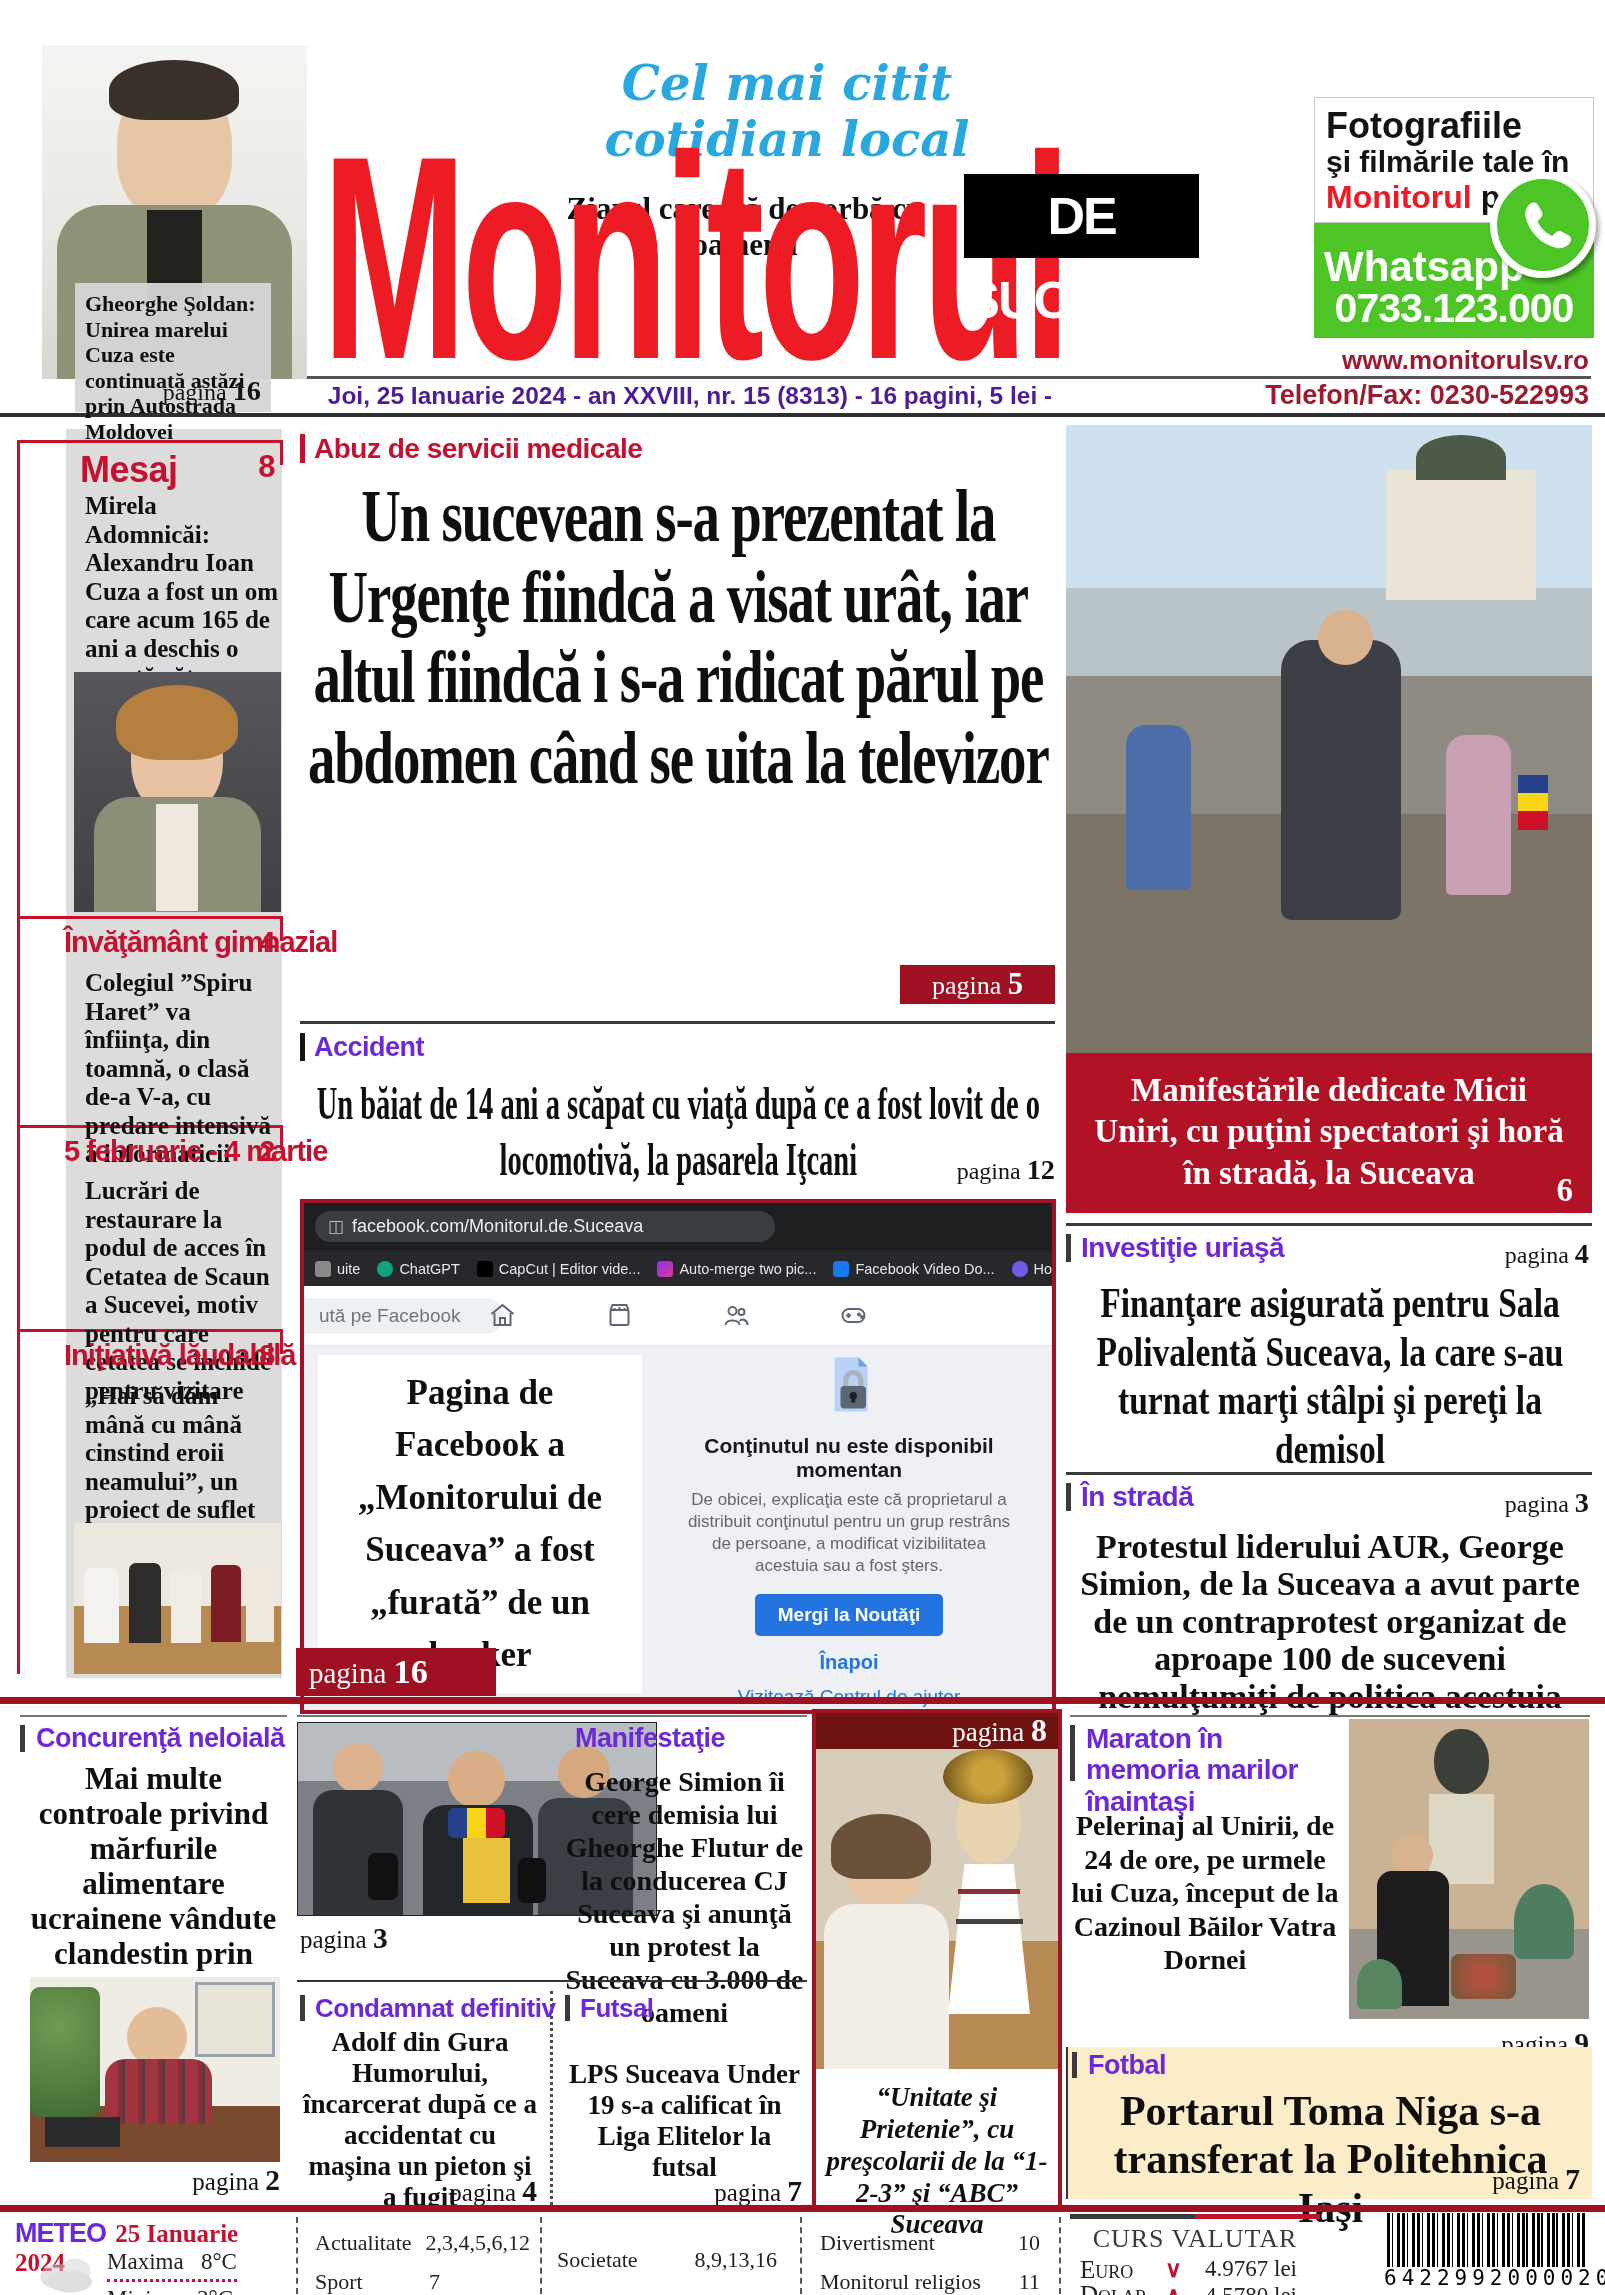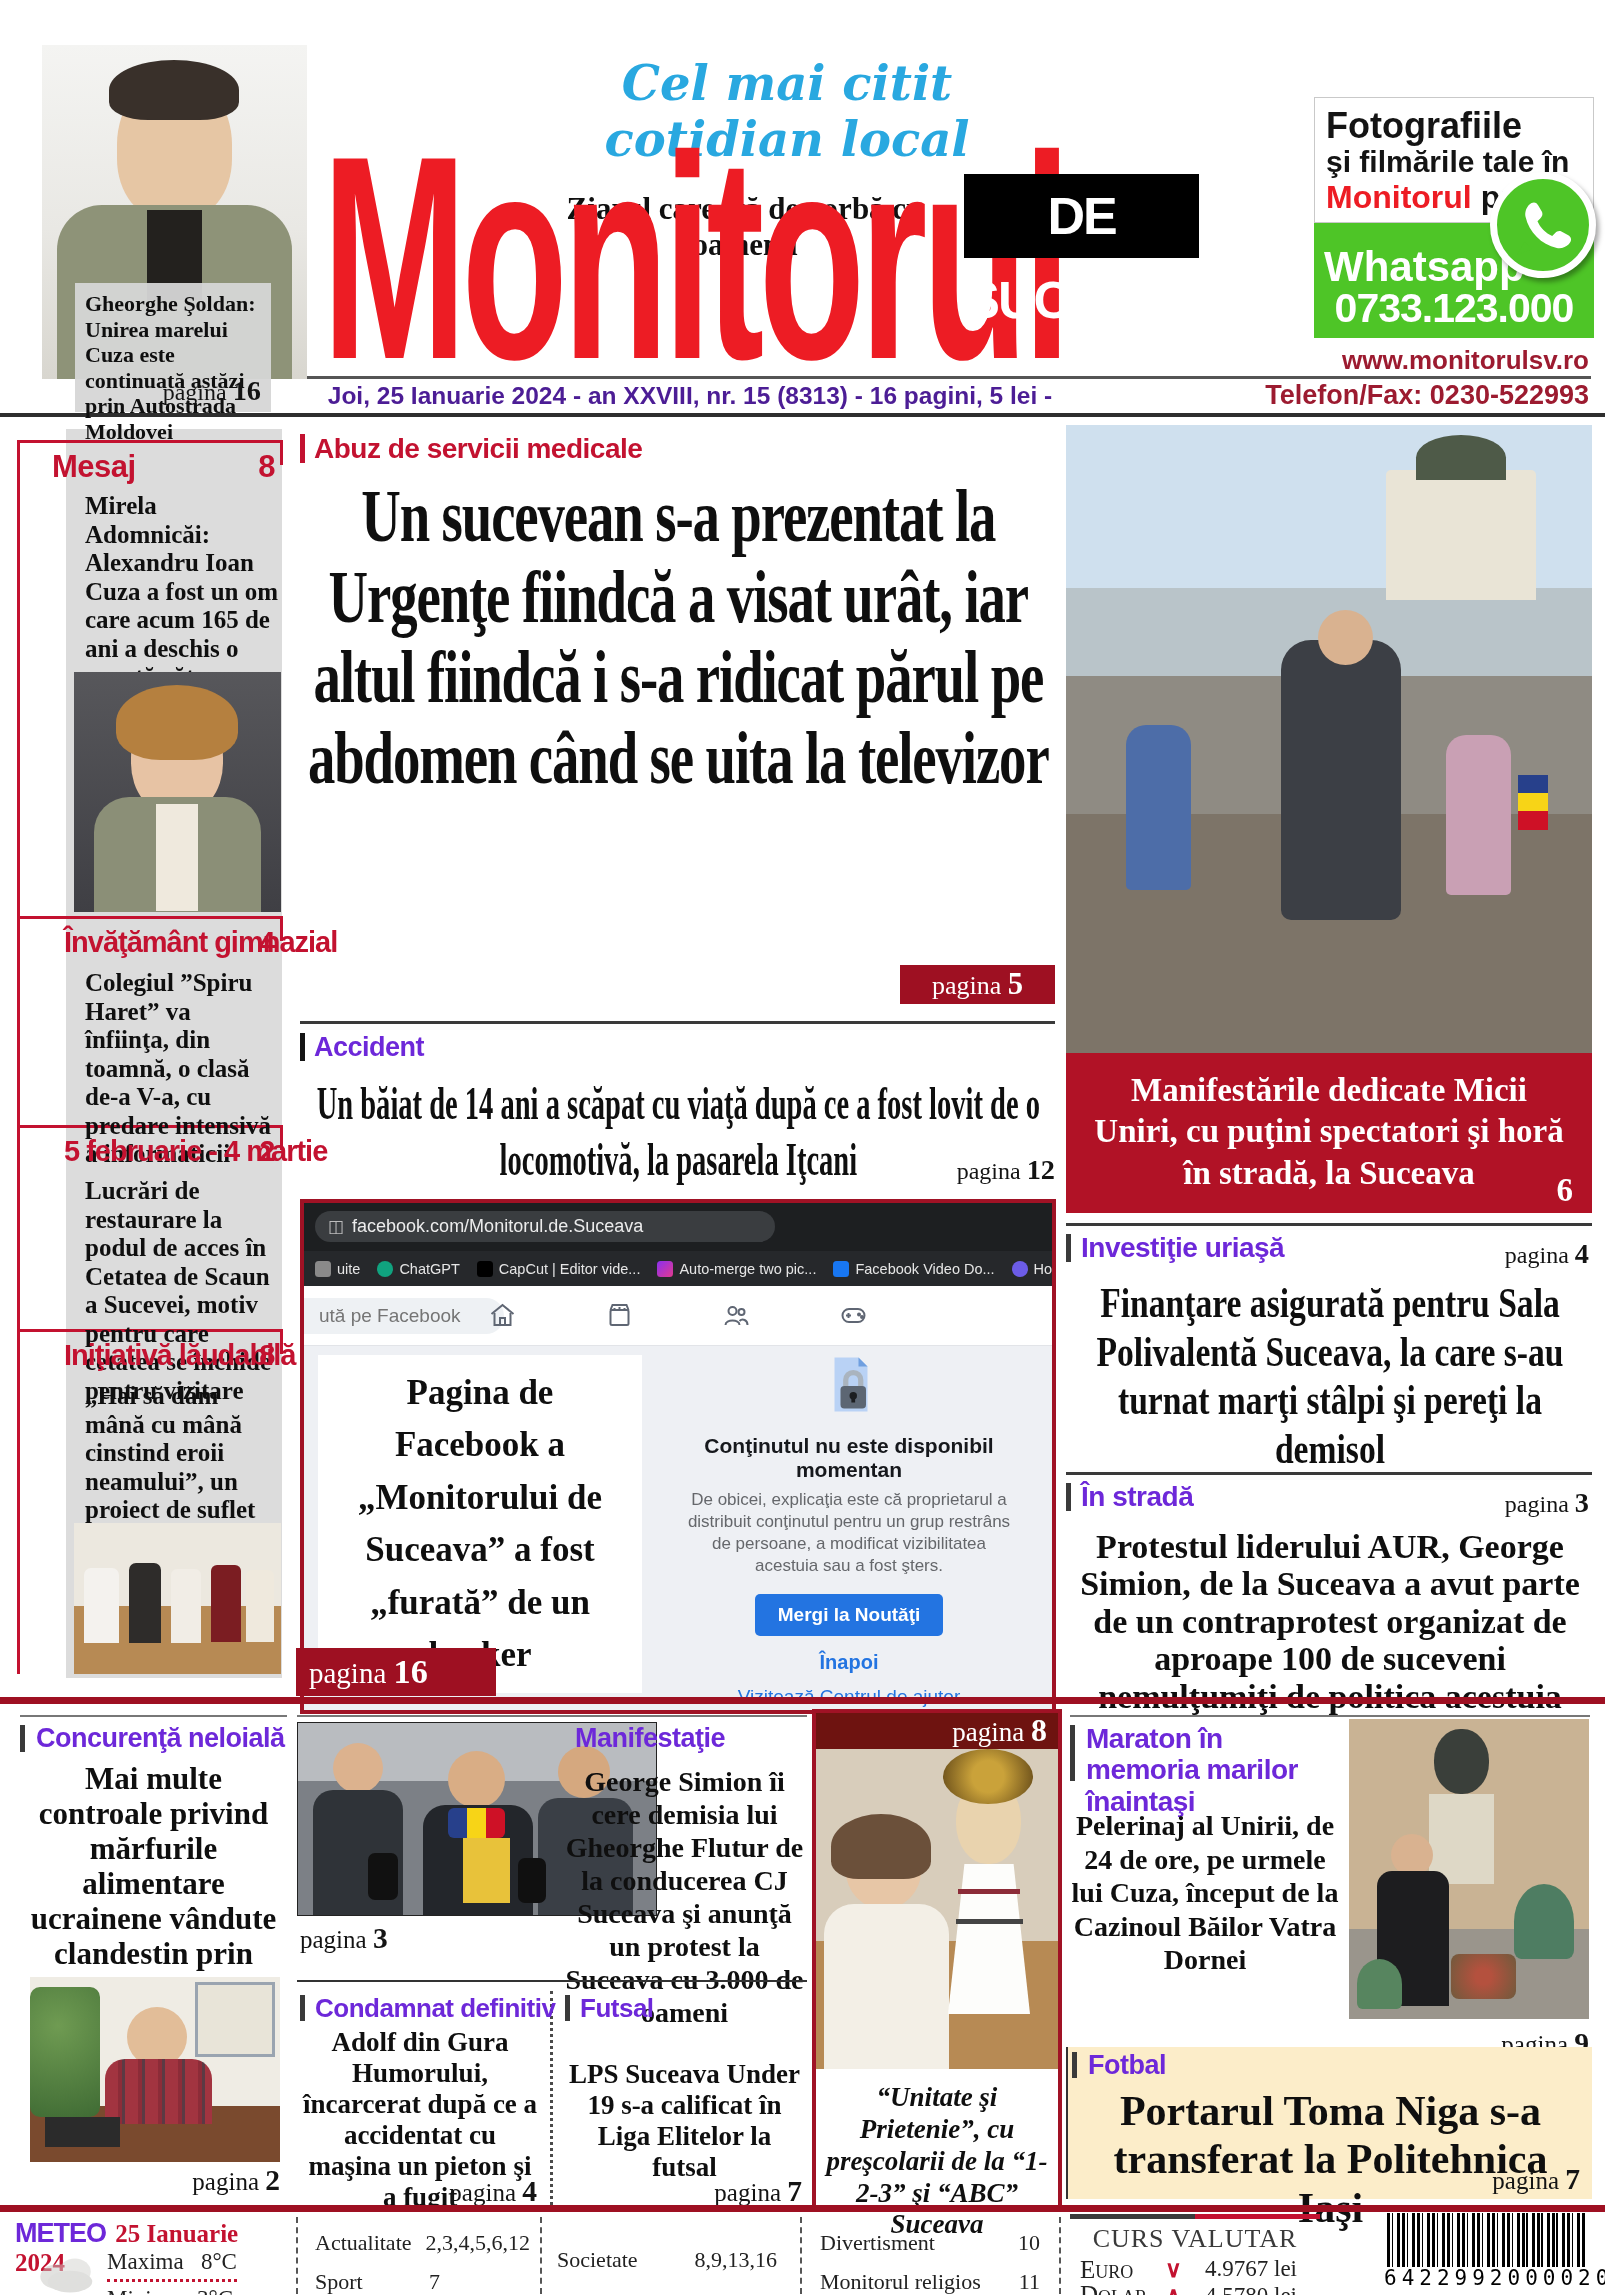--- a/index.html
+++ b/index.html
@@ -87,21 +87,21 @@
 
   <div class="abs" style="left:17px;top:440px;width:266px;height:2.5px;background:#c31230;"></div>
   <div class="abs" style="left:280px;top:440px;width:2.5px;height:25px;background:#c31230;"></div>
   <div class="abs" style="left:17px;top:916px;width:266px;height:2.5px;background:#c31230;"></div>
   <div class="abs" style="left:280px;top:916px;width:2.5px;height:25px;background:#c31230;"></div>
   <div class="abs" style="left:17px;top:1125px;width:266px;height:2.5px;background:#c31230;"></div>
   <div class="abs" style="left:280px;top:1125px;width:2.5px;height:25px;background:#c31230;"></div>
   <div class="abs" style="left:17px;top:1329px;width:266px;height:2.5px;background:#c31230;"></div>
   <div class="abs" style="left:280px;top:1329px;width:2.5px;height:25px;background:#c31230;"></div>
 
-  <div class="abs kick kred" style="left:52px;top:449px;font-size:31px;text-align:right;">Mesaj</div>
+  <div class="abs kick kred" style="left:80px;top:449px;font-size:36px;text-align:right;">Mesaj</div>
   <div class="abs kick kred" style="left:235px;top:449px;width:40px;text-align:right;font-size:31px;">8</div>
   <div class="abs hl" style="left:85px;top:492px;width:195px;font-size:25px;line-height:1.14;text-align:left;">Mirela Adomnicăi: Alexandru Ioan Cuza a fost un om care acum 165 de ani a deschis o poartă către o Românie modernă şi europeană</div>
   <div class="photo" style="left:74px;top:672px;width:207px;height:240px;background:linear-gradient(180deg,#57575b,#3f3f44);">
     <div class="shape" style="left:57px;top:27.5px;width:92px;height:115px;border-radius:50% 50% 45% 45%;background:#e7c3a4;"></div>
     <div class="shape" style="left:42px;top:12.5px;width:122px;height:75px;border-radius:55% 55% 40% 40%;background:#b5803f;"></div>
     <div class="shape" style="left:20px;top:125px;width:167px;height:115px;border-radius:35px 35px 0 0;background:#8b8f77;"></div>
     <div class="shape" style="left:82px;top:132px;width:42px;height:107px;background:#efe9dd;"></div>
   </div>
 
   <div class="abs kick kred" style="left:64px;top:926px;font-size:29px;letter-spacing:-1px;">Învăţământ gimnazial</div>

